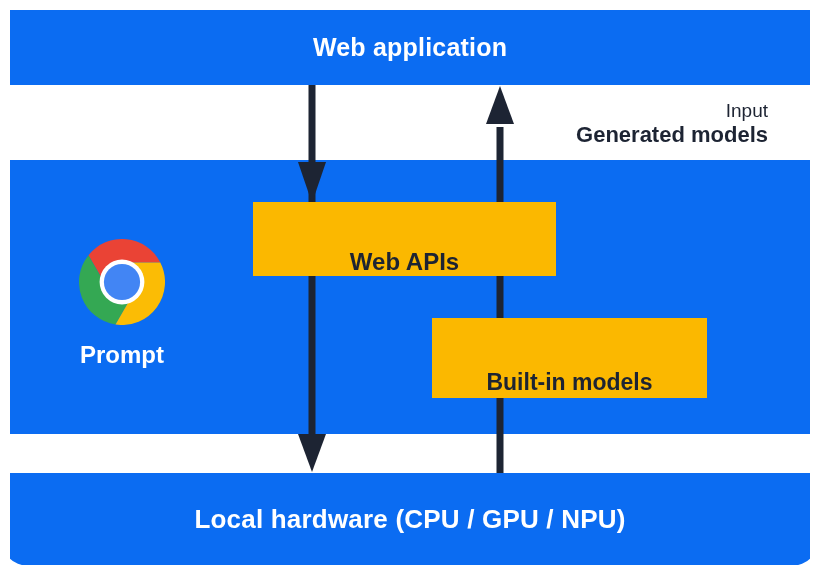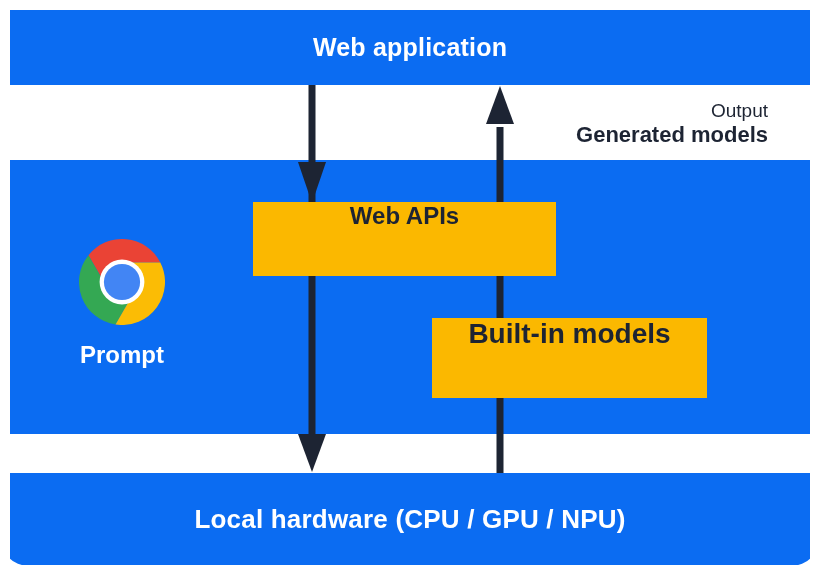--- a/index.html
+++ b/index.html
@@ -33,25 +33,25 @@
   }
   .io-left{position:absolute;left:112px;top:99px;text-align:left;z-index:2;}
   .io-right{position:absolute;right:52px;top:99px;text-align:right;z-index:2;}
   .io-small{font-size:19px;font-weight:400;color:var(--arrow-navy);line-height:23px;}
   .io-big{font-size:22px;font-weight:700;color:var(--arrow-navy);line-height:25px;}
   .arrow-layer{position:absolute;left:0;top:0;z-index:3;}
   .arrow-stroke{stroke:var(--arrow-navy);stroke-width:7;}
   .arrow-fill{fill:var(--arrow-navy);}
   .ybox{
     position:absolute;background:var(--box-yellow);z-index:4;
-    display:flex;flex-direction:column;align-items:center;justify-content:flex-start;
+    display:flex;flex-direction:column;align-items:center;justify-content:flex-end;
     color:var(--arrow-navy);font-weight:700;text-align:center;
   }
   .ybox-webapis{left:253px;top:202px;width:303px;height:74px;font-size:24px;}
-  .ybox-builtin{left:432px;top:318px;width:275px;height:80px;font-size:28px;line-height:31px;}
+  .ybox-builtin{left:432px;top:318px;width:275px;height:80px;font-size:23px;line-height:31px;}
   .chrome-logo{position:absolute;left:79px;top:239px;width:86px;height:86px;z-index:4;}
   .c-red{fill:var(--chrome-red);}
   .c-green{fill:var(--chrome-green);}
   .c-yellow{fill:var(--chrome-yellow);}
   .c-blue{fill:var(--chrome-blue);}
   .c-white{fill:#ffffff;}
   .browser-label{
     position:absolute;left:42px;top:341px;width:160px;text-align:center;z-index:4;
     color:#fff;font-size:24px;font-weight:700;
   }
@@ -59,21 +59,21 @@
 </head>
 <body>
 
 <div class="canvas">
 
   <div class="bar bar-top">
     <span class="bar-label">Web application</span>
   </div>
 
   <div class="io-right">
-    <div class="io-small">Output</div>
+    <div class="io-small">Input</div>
     <div class="io-big">Generated models</div>
   </div>
 
   <div class="panel-middle"></div>
 
   <svg class="arrow-layer" width="820" height="566" viewBox="0 0 820 566">
     <line class="arrow-stroke" x1="312" y1="85" x2="312" y2="445"></line>
     <polygon class="arrow-fill" points="298,162 326,162 312,203"></polygon>
     <polygon class="arrow-fill" points="298,434 326,434 312,472"></polygon>
     <line class="arrow-stroke" x1="500" y1="473" x2="500" y2="127"></line>

